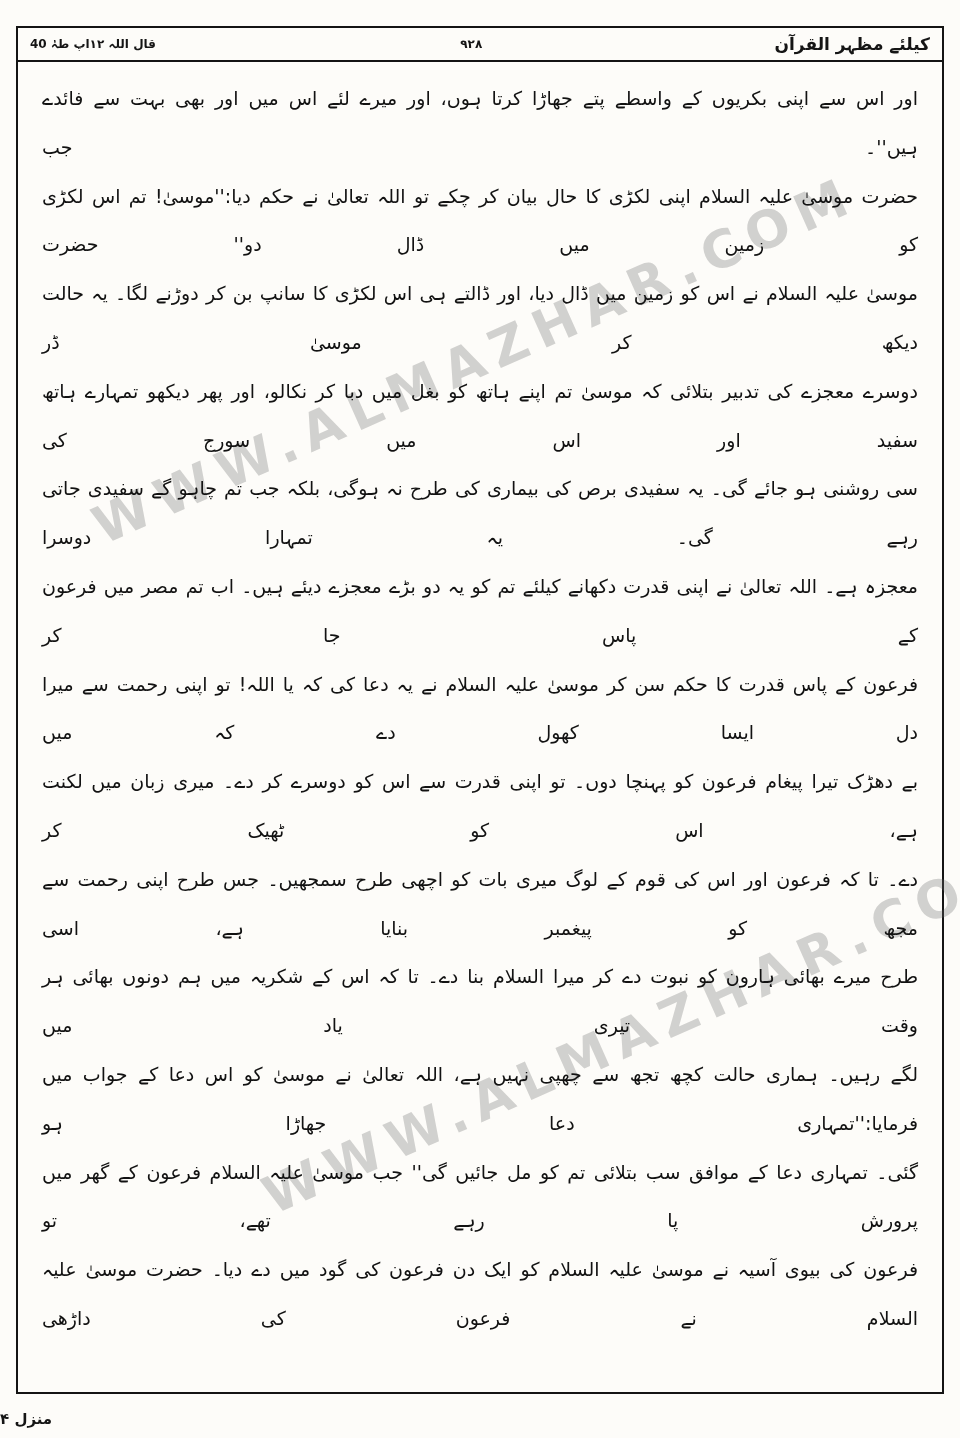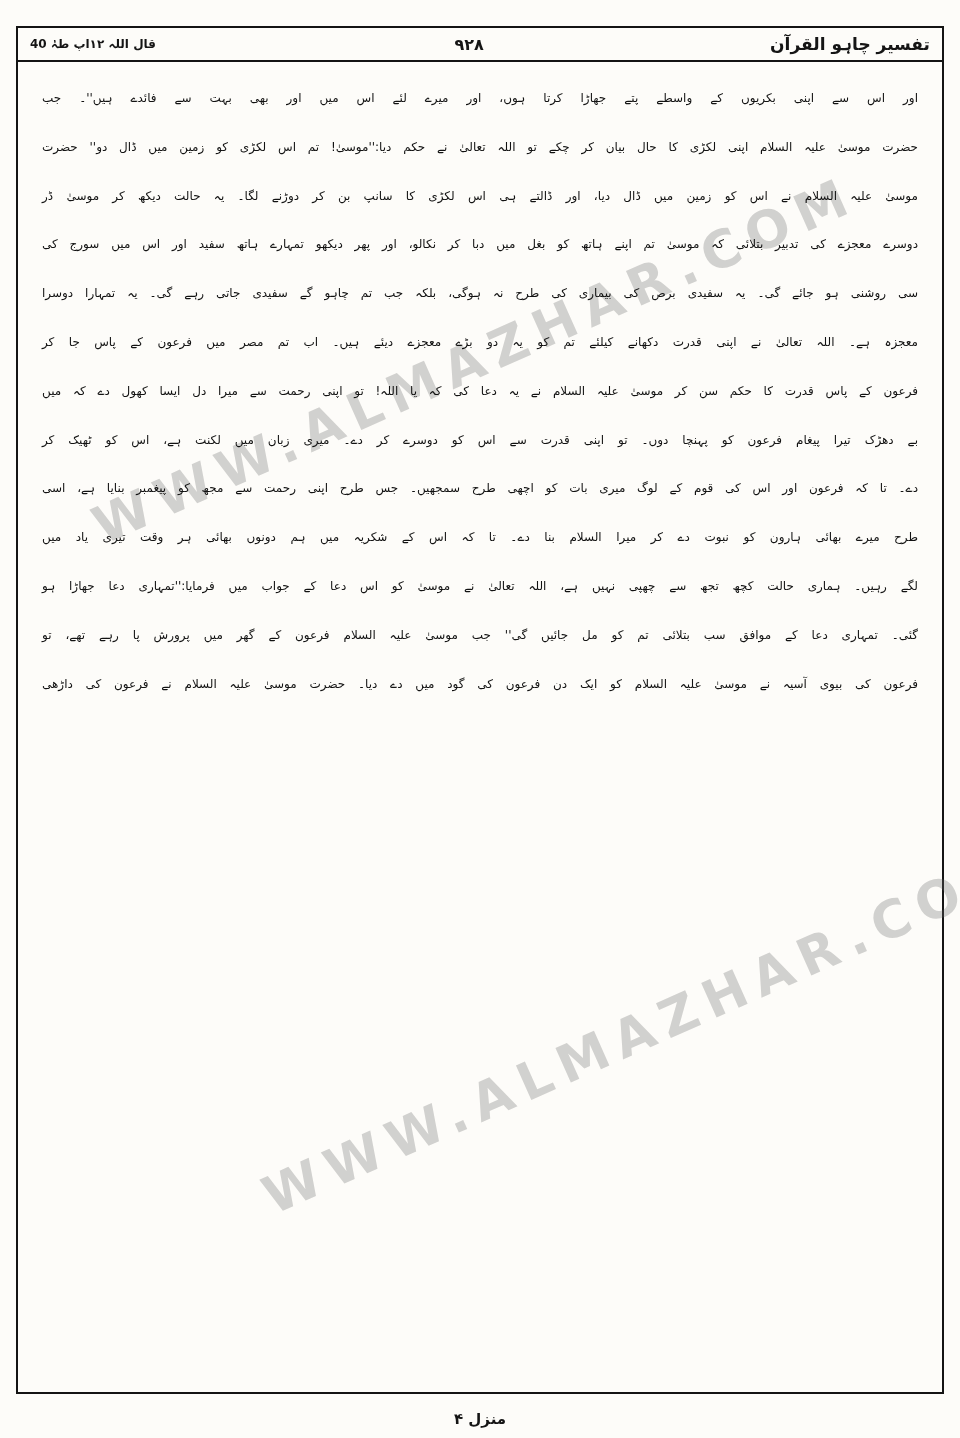--- a/index.html
+++ b/index.html
@@ -40,39 +40,39 @@
     padding: 0 12px;
     border-bottom: 2px solid #141414;
     box-sizing: border-box;
   }
   .header .book-title {
     font-size: 17px;
     font-weight: bold;
     letter-spacing: 0;
   }
   .header .page-number {
-    font-size: 16px;
+    font-size: 12px;
     font-weight: bold;
     transform: translateX(6px);
   }
   .header .reference {
     font-size: 12px;
     font-weight: bold;
   }
   
   .text-block {
     position: absolute;
     top: 74px;
     right: 42px;
     left: 42px;
     direction: rtl;
     z-index: 2;
   }
   .line {
-    font-size: 12px;
+    font-size: 19px;
     line-height: 48.8px;
     text-align: justify;
     text-align-last: justify;
     color: #121212;
     word-spacing: 1px;
   }
   
   .watermark {
     position: absolute;
     font-size: 52px;
@@ -86,35 +86,35 @@
     pointer-events: none;
   }
   .wm-1 { top: 330px; left: 60px; }
   .wm-2 { top: 1000px; left: 230px; }
   
   .footer {
     position: absolute;
     bottom: 10px;
     left: 0;
     right: 0;
-    text-align: center;
+    text-align: left;
     font-size: 15px;
     font-weight: bold;
     direction: rtl;
   }
 </style>
 </head>
 <body>
 
 <div class="page">
 
   <div class="frame"></div>
 
   <div class="header">
-    <span class="book-title">تفسیر چاہو القرآن</span>
+    <span class="book-title">کیلئے مظہر القرآن</span>
     <span class="page-number">۹۲۸</span>
     <span class="reference">قال اللہ ۱۲اپ طہٰ 40</span>
   </div>
 
   <div class="watermark wm-1">WWW.ALMAZHAR.COM</div>
   <div class="watermark wm-2">WWW.ALMAZHAR.COM</div>
 
   <div class="text-block">
     <div class="line">اور اس سے اپنی بکریوں کے واسطے پتے جھاڑا کرتا ہوں، اور میرے لئے اس میں اور بھی بہت سے فائدے ہیں''۔ جب</div>
     <div class="line">حضرت موسیٰ علیہ السلام اپنی لکڑی کا حال بیان کر چکے تو اللہ تعالیٰ نے حکم دیا:''موسیٰ! تم اس لکڑی کو زمین میں ڈال دو'' حضرت</div>

